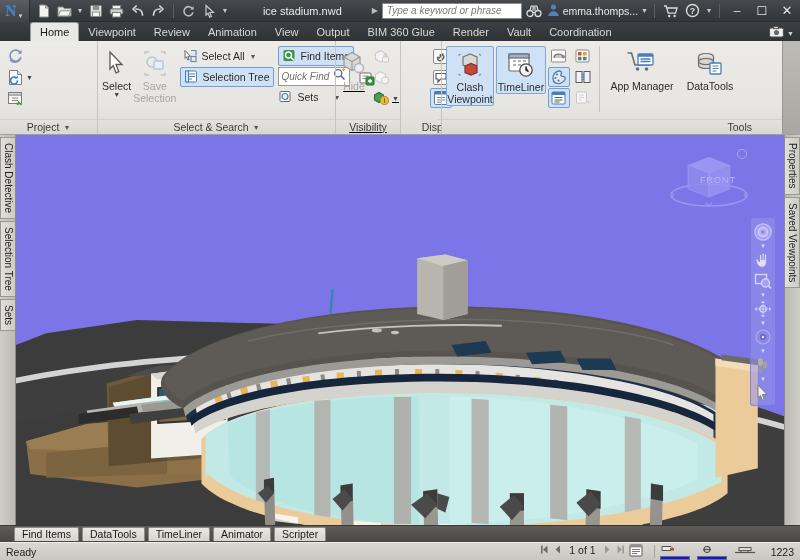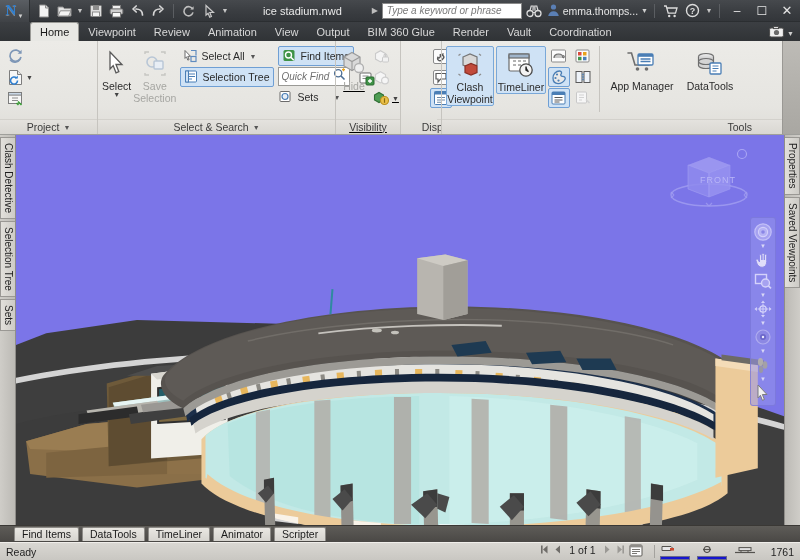--- a/index.html
+++ b/index.html
@@ -948,17 +948,17 @@
         <div class="bar" style="width:100%"></div>
       </div>
       <div class="prog">
         <svg width="22" height="8" viewBox="0 0 22 8">
             <rect x="5" y="0.6" width="12" height="3" fill="#e0e0e0" stroke="#55534f"></rect>
             <path d="M1 5.5h20" stroke="#55534f" stroke-width="1.2"></path>
             <path d="M7 3.6v2M14 3.6v2" stroke="#55534f"></path>
           </svg>
         <div class="bar" style="width:0%;border:none;height:0;"></div>
       </div>
-      <span class="memtxt">1761</span>
+      <span class="memtxt">1223</span>
     </div>
   </div>
 
 </div>
 
 </body></html>

